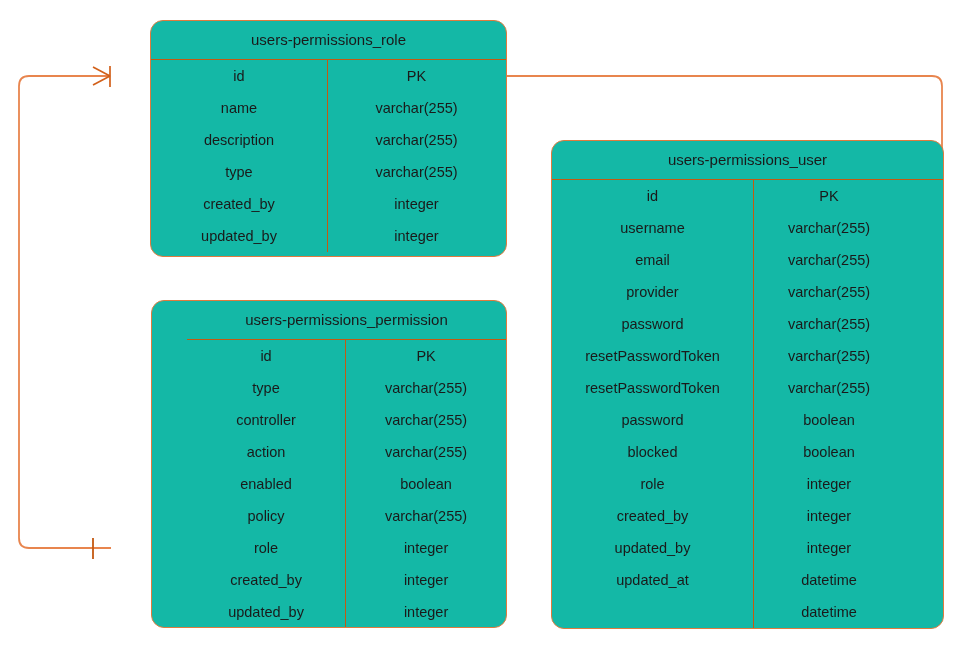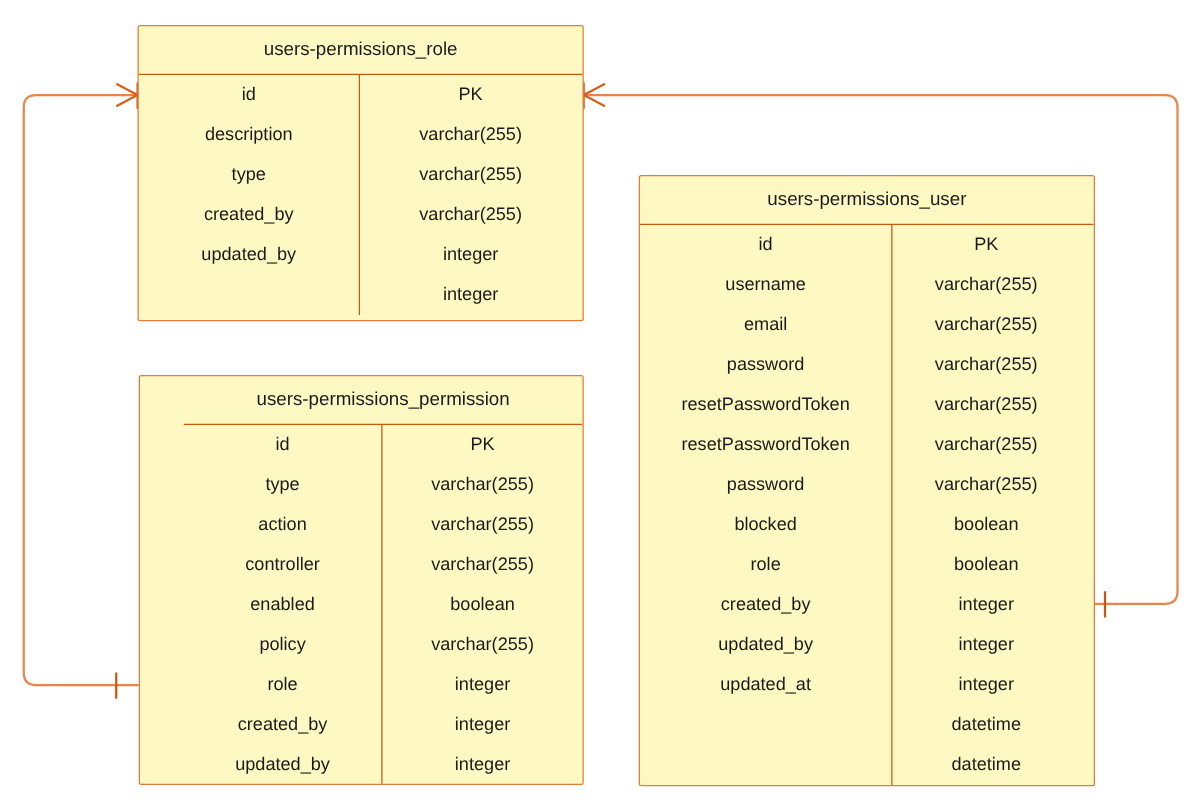--- a/index.html
+++ b/index.html
@@ -27,23 +27,24 @@
     left: 0;
     top: 0;
     width: 960px;
     height: 649px;
     pointer-events: none;
   }
   .entity-table {
     position: absolute;
     box-sizing: border-box;
     border: 1.6px solid #e07b3e;
-    border-radius: 2px;
-    background: #fef9c3;
+    border-radius: 13px;
+    background: #14b8a6;
     overflow: hidden;
+    margin-left: 40px;
   }
   .entity-title {
     height: 38px;
     line-height: 38px;
     text-align: center;
     font-size: 15px;
     color: #1a1a1a;
     border-bottom: 1.6px solid #c45911;
     white-space: nowrap;
   }
@@ -83,21 +84,21 @@
     width: 356px;
     height: 328px;
     padding-left: 35px;
   }
   #table-permission .col-field { width: 175px; }
   #table-permission .col-type  { width: 177px; }
   
   #table-user {
     left: 511px;
     top: 140px;
-    width: 365px;
+    width: 393px;
     height: 489px;
   }
   #table-user .col-field { width: 201px; }
   #table-user .col-type  { width: 150px; }
 </style>
 </head>
 <body>
 
 <div id="diagram-canvas">
 
@@ -130,20 +131,21 @@
         <line x1="884" y1="473" x2="884" y2="494"></line>
       </g>
     </g>
   </svg>
 
   <div class="entity-table" id="table-role">
     <div class="entity-title">users-permissions_role</div>
     <div class="entity-body">
       <div class="col-field">
         <div class="cell">id</div>
+        <div class="cell">name</div>
         <div class="cell">description</div>
         <div class="cell">type</div>
         <div class="cell">created_by</div>
         <div class="cell">updated_by</div>
       </div>
       <div class="col-type">
         <div class="cell">PK</div>
         <div class="cell">varchar(255)</div>
         <div class="cell">varchar(255)</div>
         <div class="cell">varchar(255)</div>
@@ -152,22 +154,22 @@
       </div>
     </div>
   </div>
 
   <div class="entity-table" id="table-permission">
     <div class="entity-title">users-permissions_permission</div>
     <div class="entity-body">
       <div class="col-field">
         <div class="cell">id</div>
         <div class="cell">type</div>
+        <div class="cell">controller</div>
         <div class="cell">action</div>
-        <div class="cell">controller</div>
         <div class="cell">enabled</div>
         <div class="cell">policy</div>
         <div class="cell">role</div>
         <div class="cell">created_by</div>
         <div class="cell">updated_by</div>
       </div>
       <div class="col-type">
         <div class="cell">PK</div>
         <div class="cell">varchar(255)</div>
         <div class="cell">varchar(255)</div>
@@ -181,20 +183,21 @@
     </div>
   </div>
 
   <div class="entity-table" id="table-user">
     <div class="entity-title">users-permissions_user</div>
     <div class="entity-body">
       <div class="col-field">
         <div class="cell">id</div>
         <div class="cell">username</div>
         <div class="cell">email</div>
+        <div class="cell">provider</div>
         <div class="cell">password</div>
         <div class="cell">resetPasswordToken</div>
         <div class="cell">resetPasswordToken</div>
         <div class="cell">password</div>
         <div class="cell">blocked</div>
         <div class="cell">role</div>
         <div class="cell">created_by</div>
         <div class="cell">updated_by</div>
         <div class="cell">updated_at</div>
       </div>

